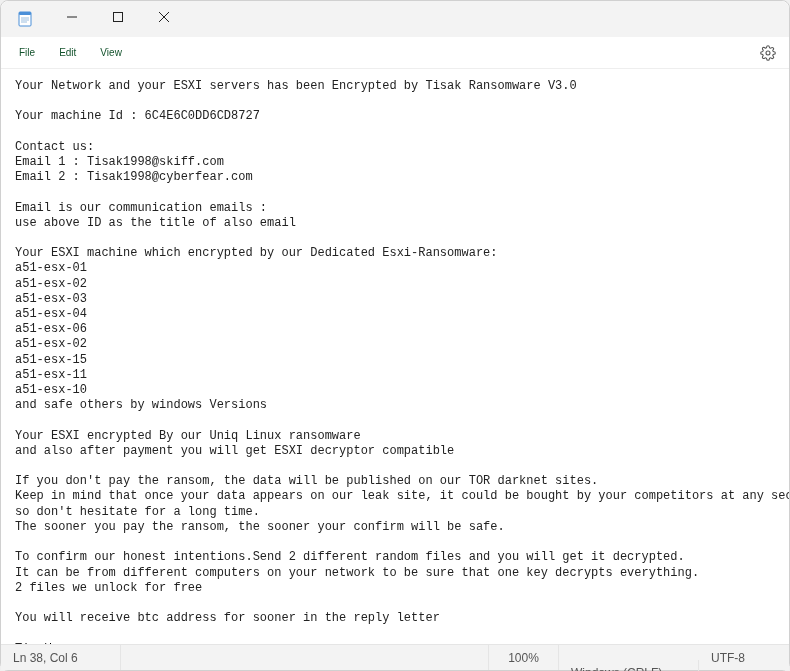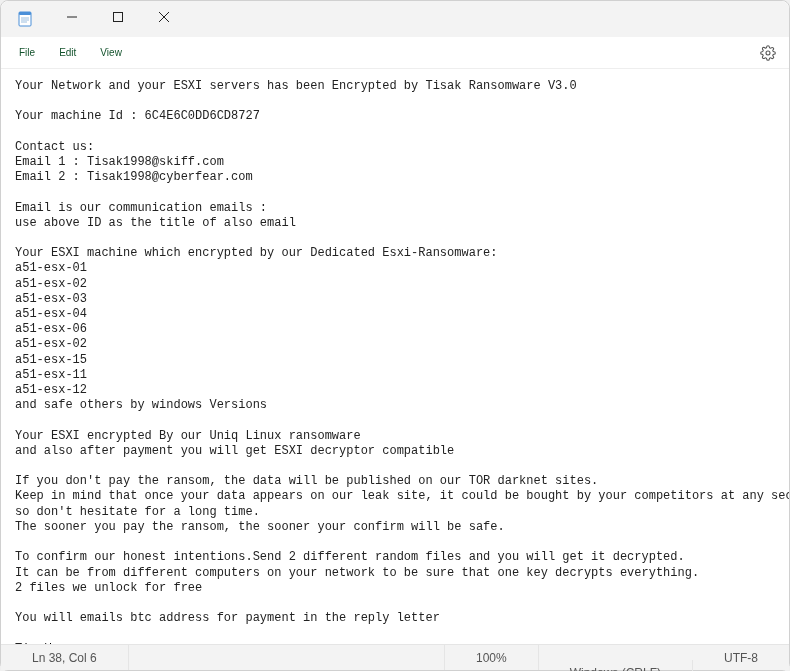--- a/index.html
+++ b/index.html
@@ -133,21 +133,21 @@
   .statusbar {
     display: flex;
     align-items: center;
     height: 26px;
     background: #f3f3f3;
     border-top: 1px solid #e5e5e5;
     font-size: 12px;
     color: #555;
   }
   .status-cell {
-    padding: 0 31px;
+    padding: 0 12px;
     height: 100%;
     display: flex;
     align-items: center;
     border-right: 1px solid #e5e5e5;
   }
   .status-cell:last-child { border-right: none; }
   .status-spacer { flex: 1; border-right: 1px solid #e5e5e5; height:100%; }
   svg { display: block; }
 </style>
 </head>
@@ -211,36 +211,36 @@
 <span></span>
 <span>Your ESXI machine which encrypted by our Dedicated Esxi-Ransomware:</span>
 <span>a51-esx-01</span>
 <span>a51-esx-02</span>
 <span>a51-esx-03</span>
 <span>a51-esx-04</span>
 <span>a51-esx-06</span>
 <span>a51-esx-02</span>
 <span>a51-esx-15</span>
 <span>a51-esx-11</span>
-<span>a51-esx-12</span>
+<span>a51-esx-10</span>
 <span>and safe others by windows Versions</span>
 <span></span>
 <span>Your ESXI encrypted By our Uniq Linux ransomware</span>
 <span>and also after payment you will get ESXI decryptor compatible</span>
 <span></span>
 <span>If you don't pay the ransom, the data will be published on our TOR darknet sites.</span>
 <span>Keep in mind that once your data appears on our leak site, it could be bought by your competitors at any second</span>
 <span>so don't hesitate for a long time.</span>
 <span>The sooner you pay the ransom, the sooner your confirm will be safe.</span>
 <span></span>
 <span>To confirm our honest intentions.Send 2 different random files and you will get it decrypted.</span>
 <span>It can be from different computers on your network to be sure that one key decrypts everything.</span>
 <span>2 files we unlock for free</span>
 <span></span>
-<span>You will emails btc address for payment in the reply letter</span>
+<span>You will receive btc address for sooner in the reply letter</span>
 <span></span>
 <span>Tisak</span><span class="caret"></span></div>
 
   <div class="statusbar">
     <div class="status-cell" style="min-width:120px;">Ln 38, Col 6</div>
     <div class="status-spacer"></div>
     <div class="status-cell" style="min-width:70px; justify-content:center;">100%</div>
     <div class="status-cell" style="min-width:140px;margin-top:30px;">Windows (CRLF)</div>
     <div class="status-cell" style="min-width:90px;text-align:center;">UTF-8</div>
   </div>

